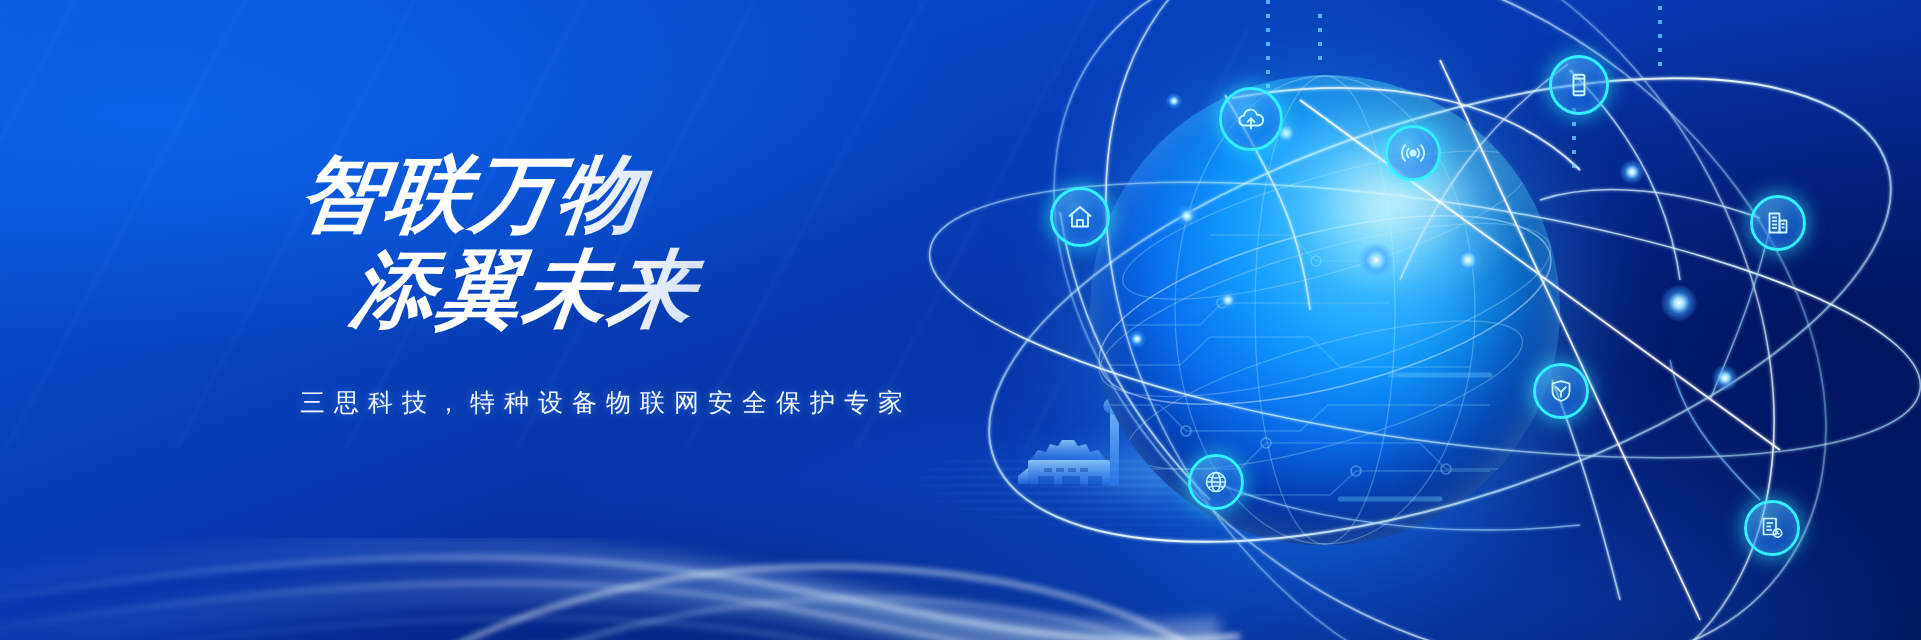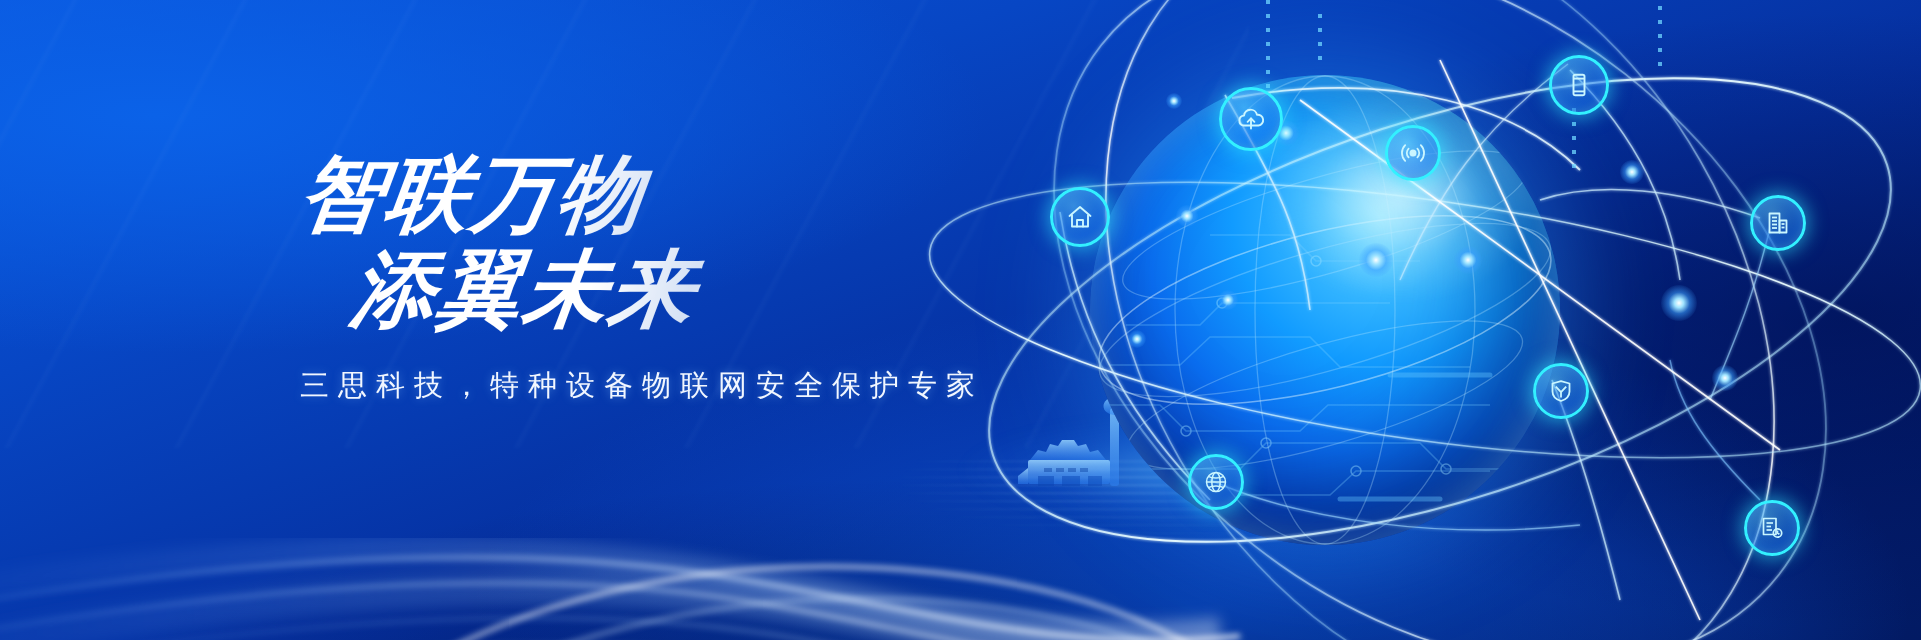--- a/index.html
+++ b/index.html
@@ -136,22 +136,22 @@
     -webkit-background-clip: text;
     background-clip: text;
     color: transparent;
     -webkit-text-fill-color: transparent;
     text-shadow: 0 0 1px rgba(255,255,255,0.25);
     transform: skewX(-7deg);
     transform-origin: left center;
   }
   .headline.l2 { margin-left: 52px; margin-top: 6px; }
   .subtitle {
-    margin: 32px 0 0 0;
-    font-size: 29px;
+    margin: 52px 0 0 0;
+    font-size: 25px;
     color: #f2f7ff;
     letter-spacing: 9px;
     font-weight: 400;
     white-space: nowrap;
     text-shadow: 0 0 10px rgba(130,200,255,0.45);
   }
 </style>
 </head>
 <body>
 

